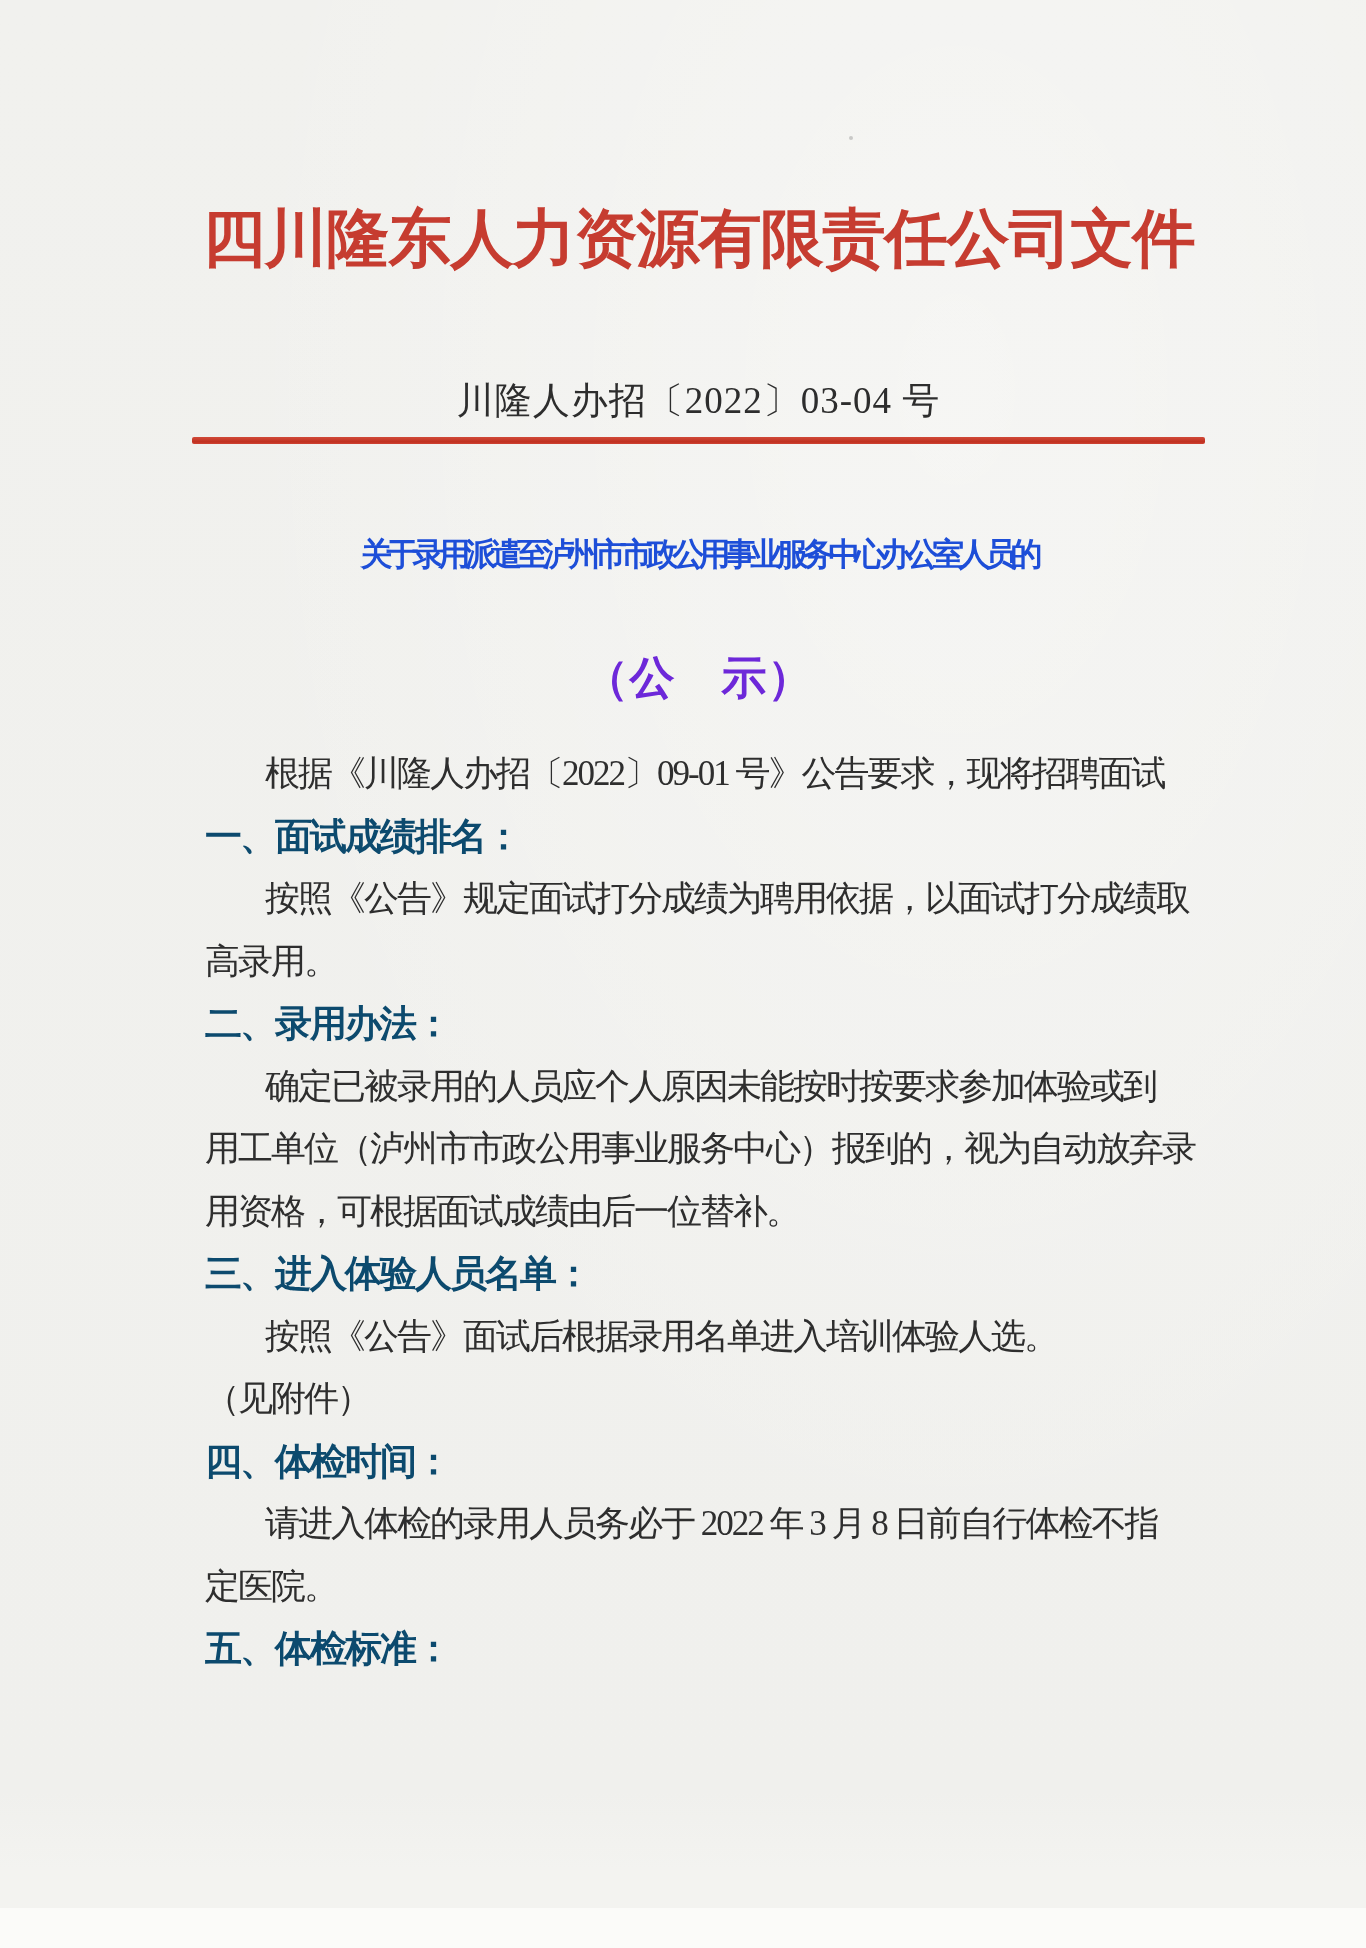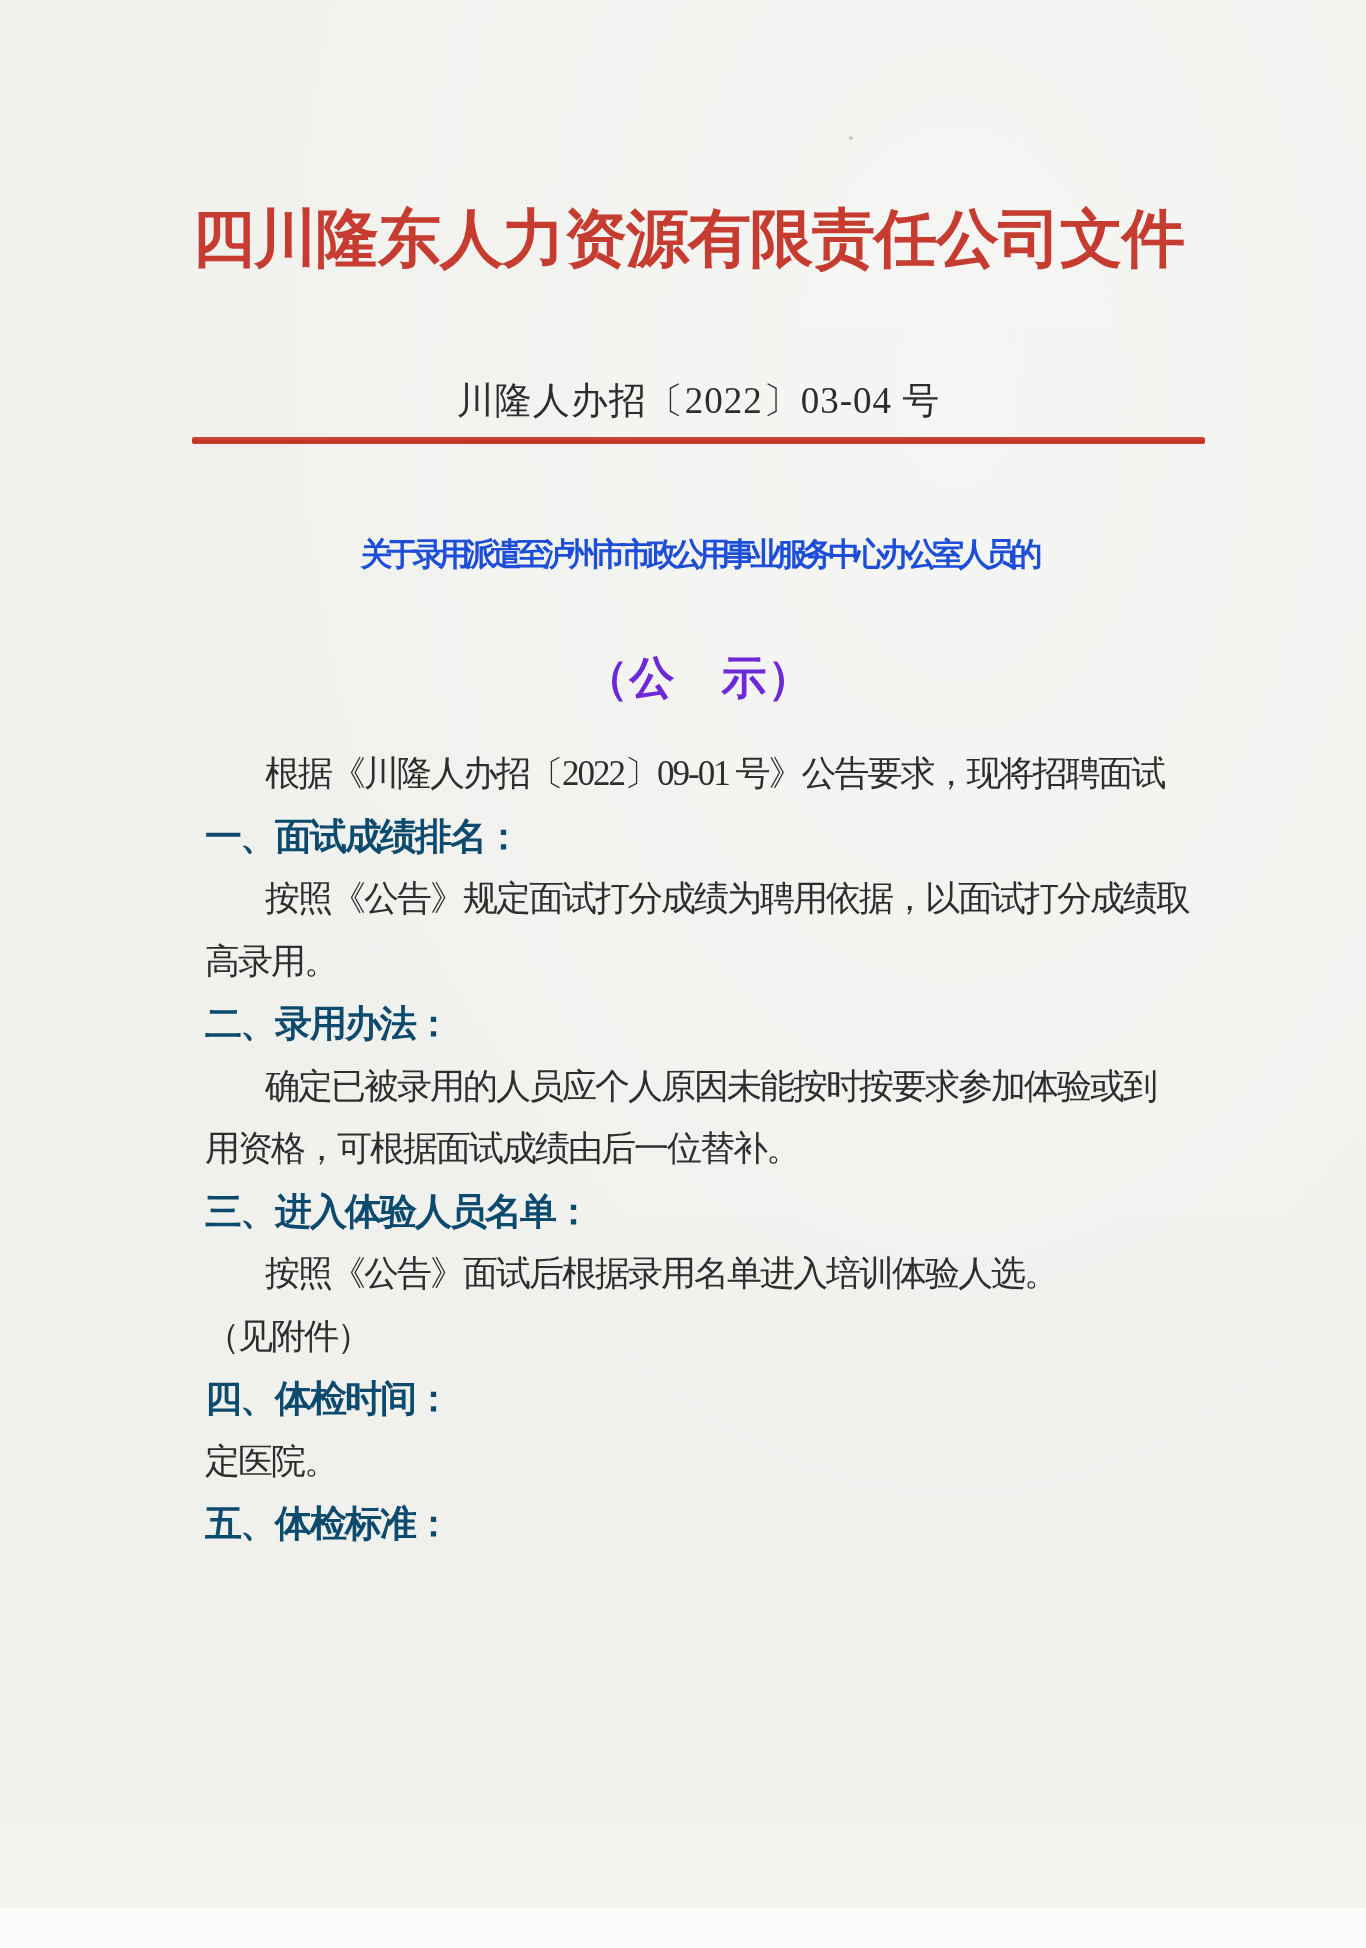--- a/index.html
+++ b/index.html
@@ -15,21 +15,21 @@
     background:
       radial-gradient(ellipse at 70% 20%, rgba(255,255,255,.35) 0%, rgba(255,255,255,0) 55%),
       linear-gradient(180deg,#f1f1ee 0%,#f0f0ed 92%,#f3f3f0 96%);
   }
   .page-bottom-edge{
     position:absolute;left:0;bottom:0;width:1366px;height:40px;
     background:#fbfbf9;
   }
   .org-title{
     position:absolute;left:192px;top:196px;width:1013px;
-    white-space:nowrap;
+    text-align:center;white-space:nowrap;
     font-size:63px;font-weight:700;letter-spacing:-1px;
     color:#c63c30;
     font-family:"Liberation Serif","DejaVu Serif",serif;
   }
   .doc-number{
     position:absolute;left:192px;top:376px;width:1013px;
     text-align:center;white-space:nowrap;
     font-size:37px;color:#2d2d2d;letter-spacing:1px;
   }
   .red-rule{
@@ -83,22 +83,24 @@
 
 <div class="subject-suffix">（公　示）</div>
 
 <div class="body-block">
   <div class="line indent">根据《川隆人办招〔2022〕09-01 号》公告要求，现将招聘面试</div>
   <div class="line heading">一、面试成绩排名：</div>
   <div class="line indent">按照《公告》规定面试打分成绩为聘用依据，以面试打分成绩取</div>
   <div class="line">高录用。</div>
   <div class="line heading">二、录用办法：</div>
   <div class="line indent">确定已被录用的人员应个人原因未能按时按要求参加体验或到</div>
+  <div class="line">用工单位（泸州市市政公用事业服务中心）报到的，视为自动放弃录</div>
   <div class="line">用资格，可根据面试成绩由后一位替补。</div>
   <div class="line heading">三、进入体验人员名单：</div>
   <div class="line indent">按照《公告》面试后根据录用名单进入培训体验人选。</div>
   <div class="line">（见附件）</div>
   <div class="line heading">四、体检时间：</div>
+  <div class="line indent">请进入体检的录用人员务必于 2022 年 3 月 8 日前自行体检不指</div>
   <div class="line">定医院。</div>
   <div class="line heading">五、体检标准：</div>
 </div>
 
 <div class="speck" style="left:849px;top:136px;"></div>
 
 </body></html>

